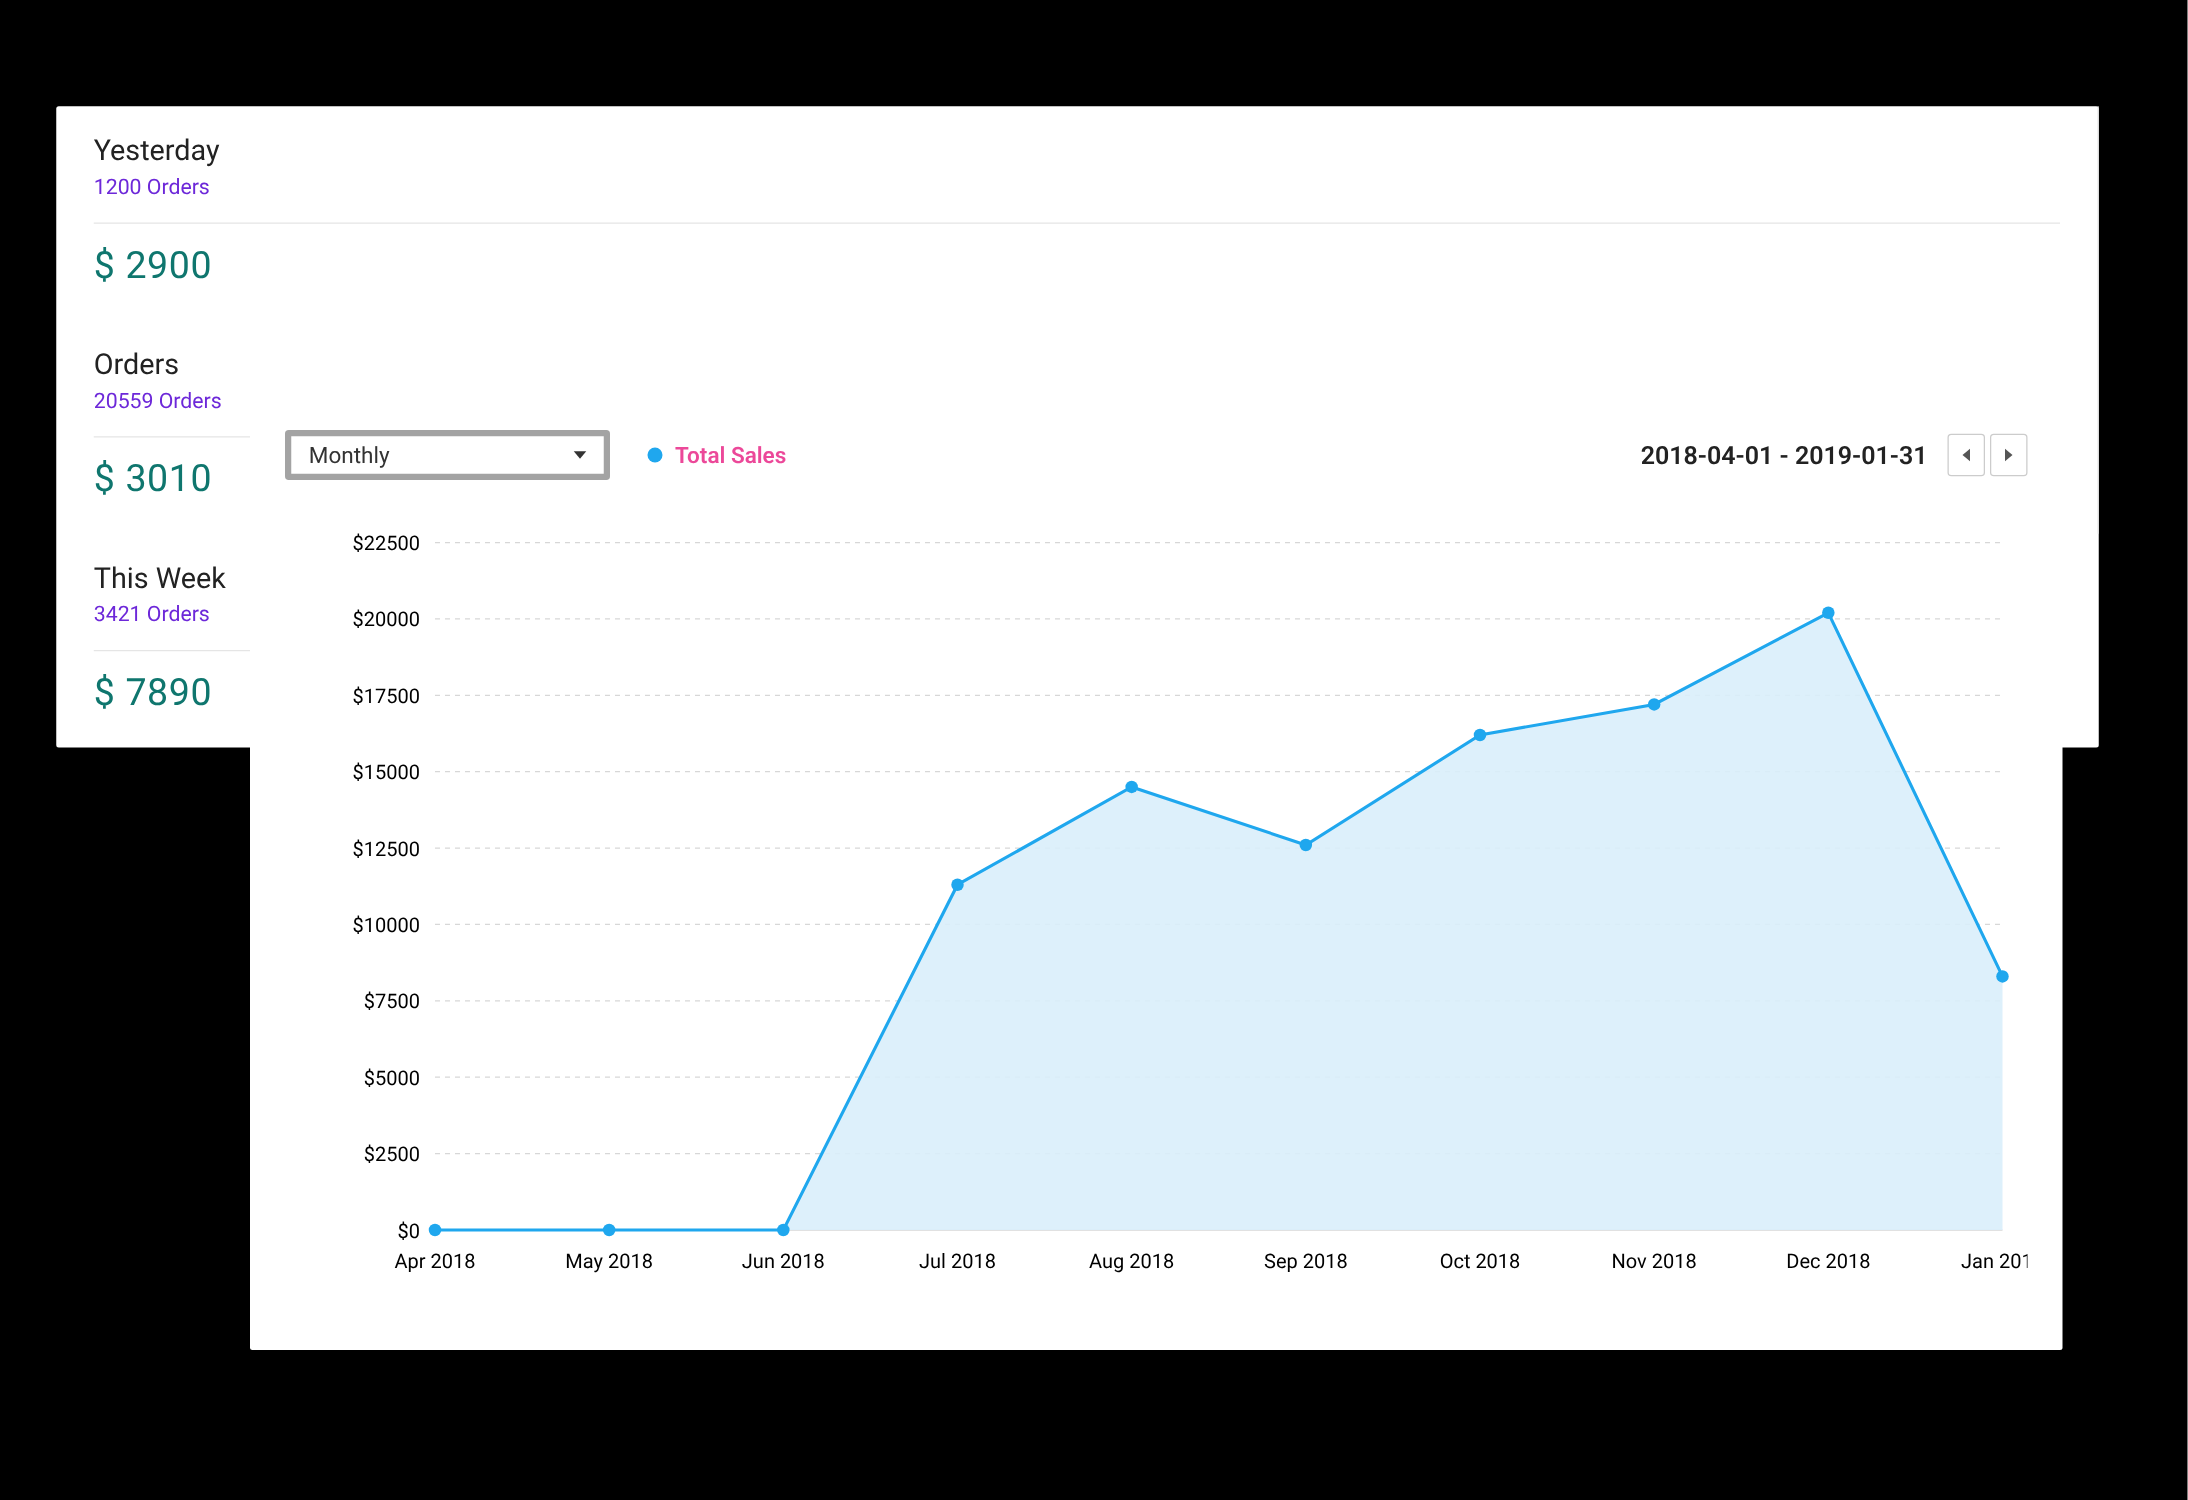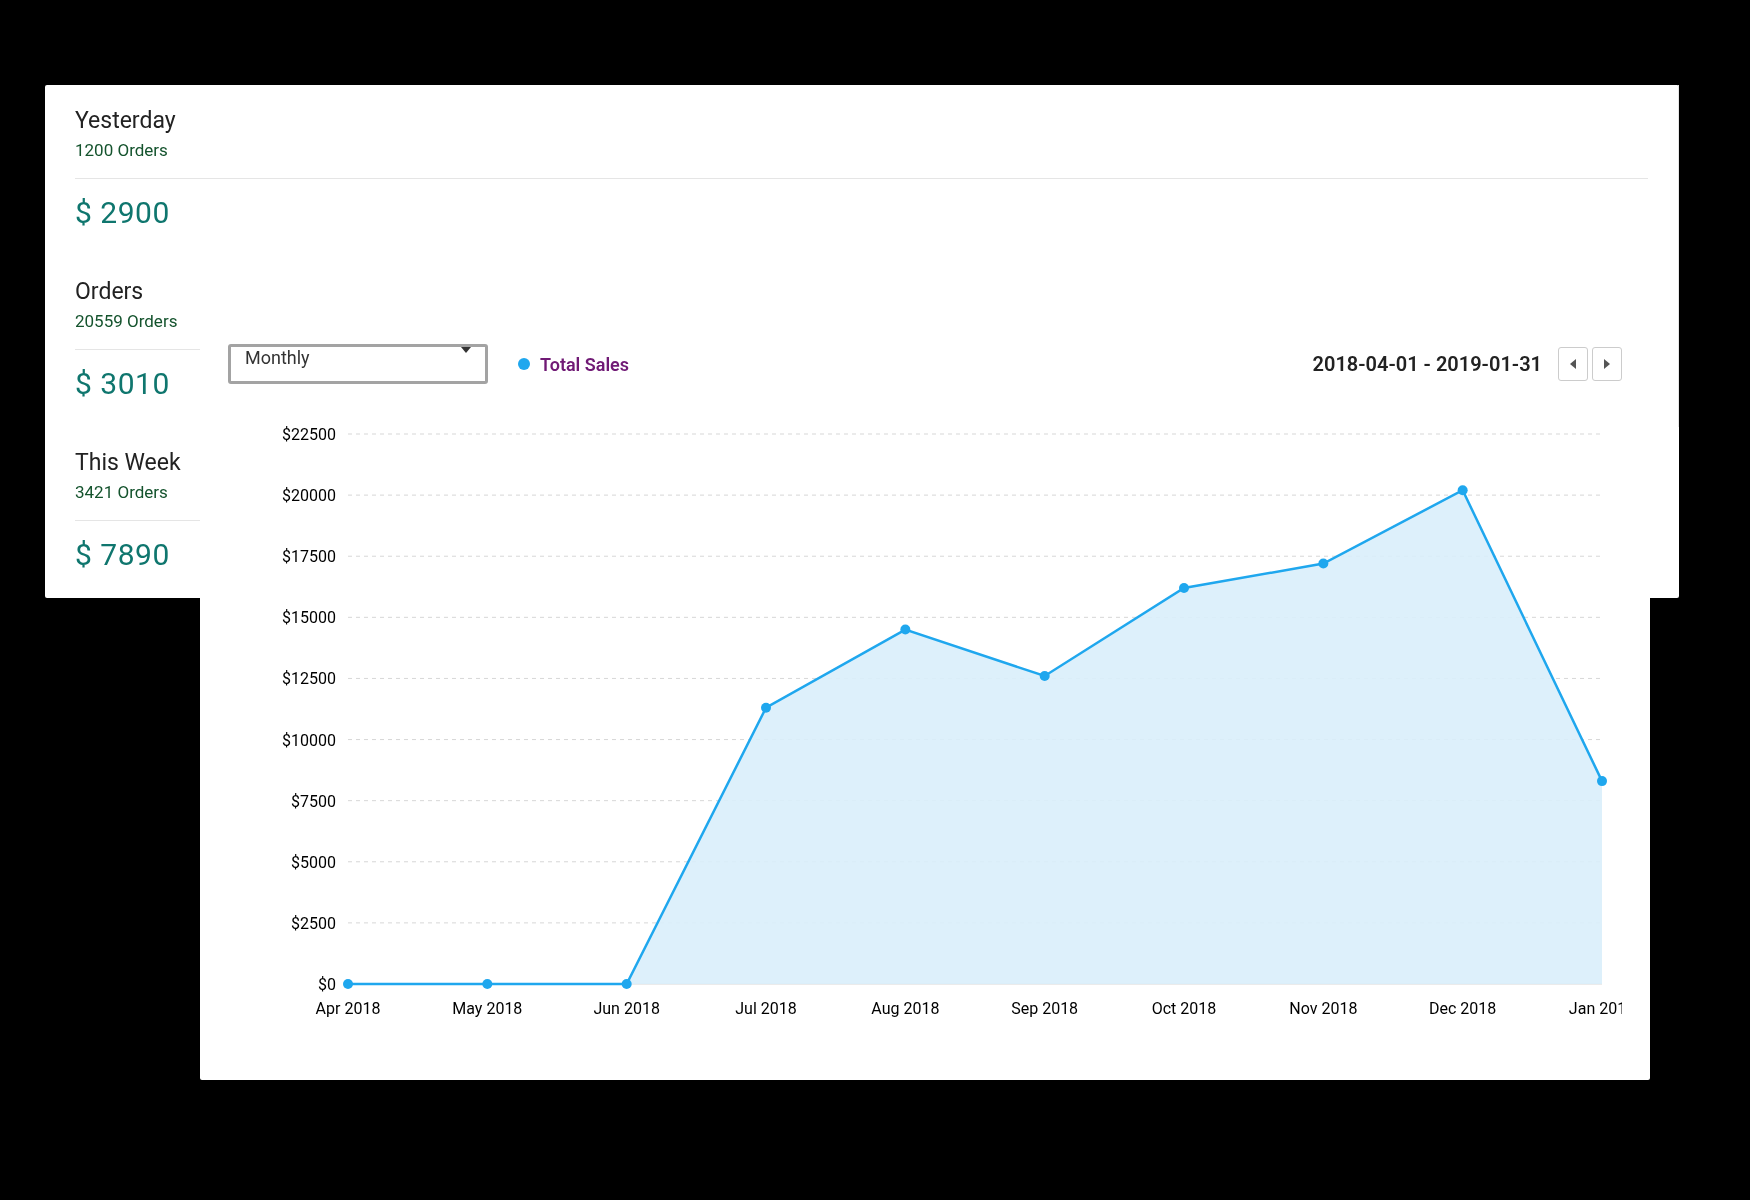--- a/index.html
+++ b/index.html
@@ -27,21 +27,21 @@
   }
   .stat-card:last-child { border-right: none; }
   .stat-title {
     font-size: 23px;
     color: #222;
     font-weight: 400;
     margin-bottom: 6px;
   }
   .stat-sub {
     font-size: 17px;
-    color: #14532d;
+    color: #6d28d9;
     margin-bottom: 18px;
   }
   .stat-divider {
     height: 1px;
     background: #e5e5e5;
     margin-bottom: 16px;
   }
   .stat-value {
     font-size: 30px;
     color: #0f766e;
@@ -59,40 +59,41 @@
     padding: 24px 28px 20px 28px;
   }
   .chart-toolbar {
     display: flex;
     align-items: center;
     margin-bottom: 40px;
   }
   .period-select {
     width: 260px;
     height: 40px;
-    border: 3px solid #a3a3a3;
+    border: 5px solid #a3a3a3;
     border-radius: 3px;
     padding: 0 14px;
     display: flex;
+    align-items: center;
     justify-content: space-between;
     font-size: 18px;
     color: #333;
     cursor: pointer;
   }
   .caret-down {
     width: 0; height: 0;
     border-left: 5px solid transparent;
     border-right: 5px solid transparent;
     border-top: 6px solid #333;
   }
   .legend {
     display: flex;
     align-items: center;
     margin-left: 30px;
-    color: #701a75;
+    color: #ec4899;
     font-size: 18px;
     font-weight: 600;
   }
   .legend-dot {
     width: 12px; height: 12px;
     background: #1fa7ee;
     border-radius: 50%;
     margin-right: 10px;
   }
   .date-range-wrap {

